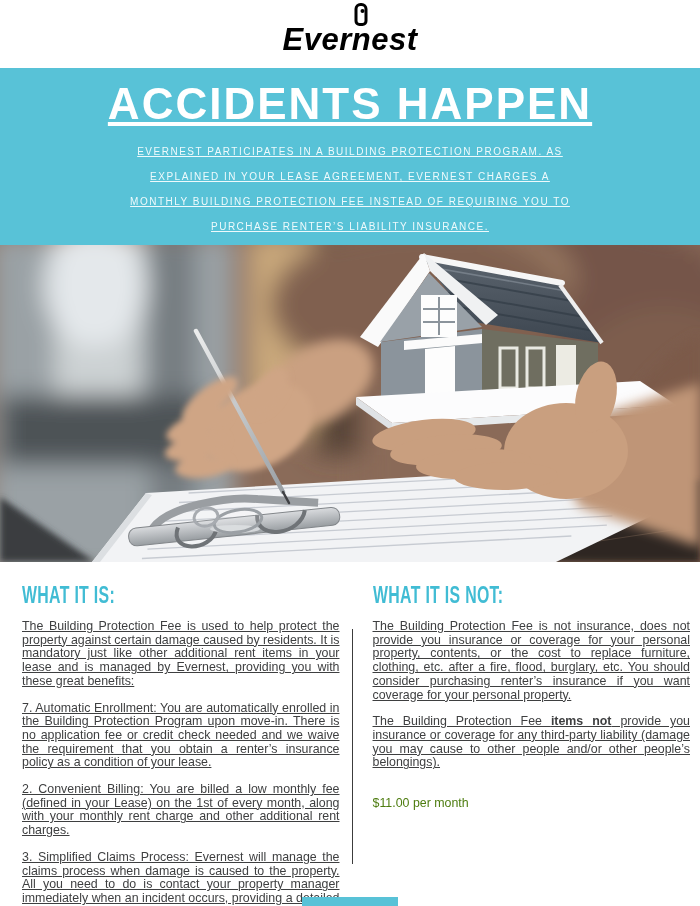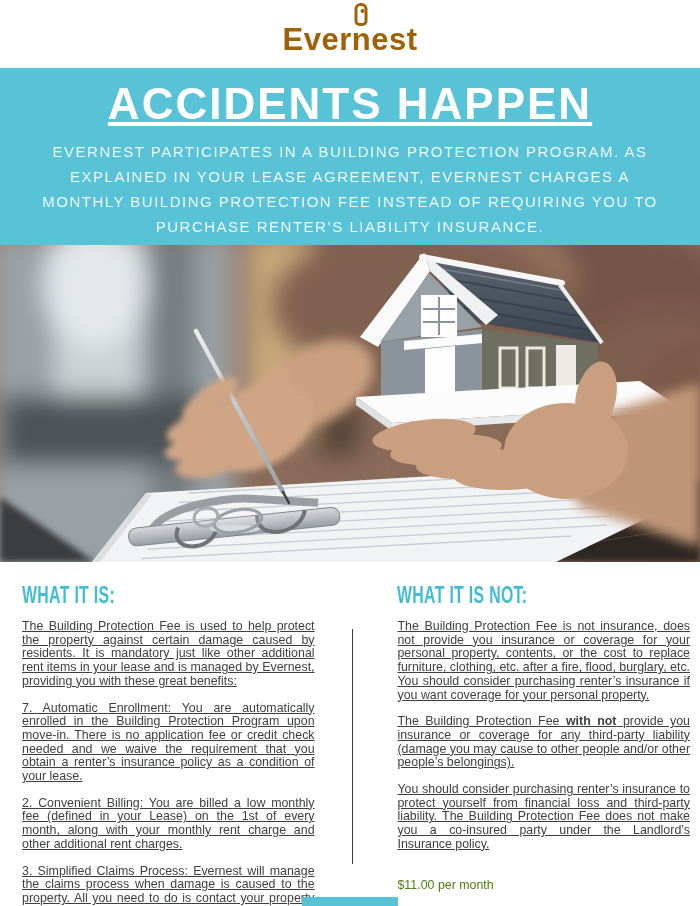--- a/index.html
+++ b/index.html
@@ -14,47 +14,47 @@
   .door-icon{position:absolute;left:50%;bottom:92%;transform:translateX(-50%);
              width:13px;height:23px;border:3px solid currentColor;border-radius:6px 6px 5px 5px;
              box-sizing:border-box;}
   .door-icon::after{content:"";position:absolute;right:0px;top:3px;width:4px;height:4px;
              border-radius:50%;background:currentColor;}
 
   
   .banner{height:177px;box-sizing:border-box;text-align:center;padding-top:12px;}
   .banner-title{margin:0;color:#ffffff;font-size:44px;font-weight:bold;letter-spacing:2px;
                 line-height:48px;text-decoration:underline;}
-  .banner-sub{margin:11px auto 0;color:#eefafc;font-size:15px;letter-spacing:1.5px;
-              line-height:25px;white-space:pre-line;font-weight:normal;}
+  .banner-sub{margin:11px auto 0;color:#eefafc;font-size:10px;letter-spacing:1.5px;
+              line-height:25px;white-space:pre-line;font-weight:normal;text-decoration:underline;}
 
   
   .photo{display:block;width:700px;height:317px;}
 
   
-  .content{display:flex;box-sizing:border-box;height:344px;padding:19px 10px 0 22px;gap:25px;}
+  .content{display:flex;box-sizing:border-box;height:344px;padding:19px 10px 0 22px;}
   .col{width:318px;}
   .col-heading{display:inline-block;margin:0 0 11px;font-size:24px;font-weight:bold;
                letter-spacing:0.5px;transform:scaleX(0.66);transform-origin:left center;
                white-space:nowrap;}
   .par{margin:0 0 13px;font-size:12.4px;line-height:13.7px;color:#3e3f40;text-align:justify;text-decoration:underline;}
   .par .bold{font-weight:bold;}
   .price{margin-top:26px;font-size:12.4px;color:#4d7c0f;}
   .divider{width:1px;align-self:stretch;margin:48px 20px 42px 12px;}
 
   .accent-bar{position:absolute;bottom:0;left:50%;transform:translateX(-50%);
               width:96px;height:9px;}
 </style>
 </head>
 <body>
 
 <div class="page">
 
   <div class="header">
-    <div class="logo" style="color: #a16207;">
+    <div class="logo" style="color: #000000; font-style: italic;">
       <span>Ever</span><span class="nwrap"><span class="door-icon"></span><span>n</span></span><span>est</span>
     </div>
   </div>
 
   <div class="banner" style="background: rgb(88, 194, 215);">
     <h1 class="banner-title">ACCIDENTS HAPPEN</h1>
     <p class="banner-sub">EVERNEST PARTICIPATES IN A BUILDING PROTECTION PROGRAM. AS
 EXPLAINED IN YOUR LEASE AGREEMENT, EVERNEST CHARGES A
 MONTHLY BUILDING PROTECTION FEE INSTEAD OF REQUIRING YOU TO
 PURCHASE RENTER’S LIABILITY INSURANCE.</p>
@@ -208,21 +208,20 @@
           <p class="par"><span>3. Simplified Claims Process: Evernest will manage the claims process when damage is caused to the property. All you need to do is contact your property manager immediately when an incident occurs, providing a detailed description of the incident along with photos. Then work with your property manager to schedule necessary inspections.</span></p>
         </div>
     </div>
 
     <div class="divider" style="background: rgb(60, 60, 60);"></div>
 
     <div class="col">
       <h2 class="col-heading" style="color: rgb(65, 188, 212);">WHAT IT IS NOT:</h2>
       <div>
           <p class="par"><span>The Building Protection Fee is not insurance, does not provide you insurance or coverage for your personal property, contents, or the cost to replace furniture, clothing, etc. after a fire, flood, burglary, etc. You should consider purchasing renter’s insurance if you want coverage for your personal property.</span></p>
-          <p class="par"><span>The Building Protection Fee </span><span class="bold">with not</span><span> provide you insurance or coverage for any third-party liability (damage you may cause to other people and/or other people’s belongings).</span></p>
-          <p class="par"><span>You should consider purchasing renter’s insurance to protect yourself from financial loss and third-party liability. The Building Protection Fee does not make you a co-insured party under the Landlord’s Insurance policy.</span></p>
+          <p class="par"><span>The Building Protection Fee </span><span class="bold">items not</span><span> provide you insurance or coverage for any third-party liability (damage you may cause to other people and/or other people’s belongings).</span></p>
         </div>
       <p class="price">$11.00 per month</p>
     </div>
   </div>
 
   <div class="accent-bar" style="background: rgb(88, 194, 215);"></div>
 </div>
 
 </body></html>

